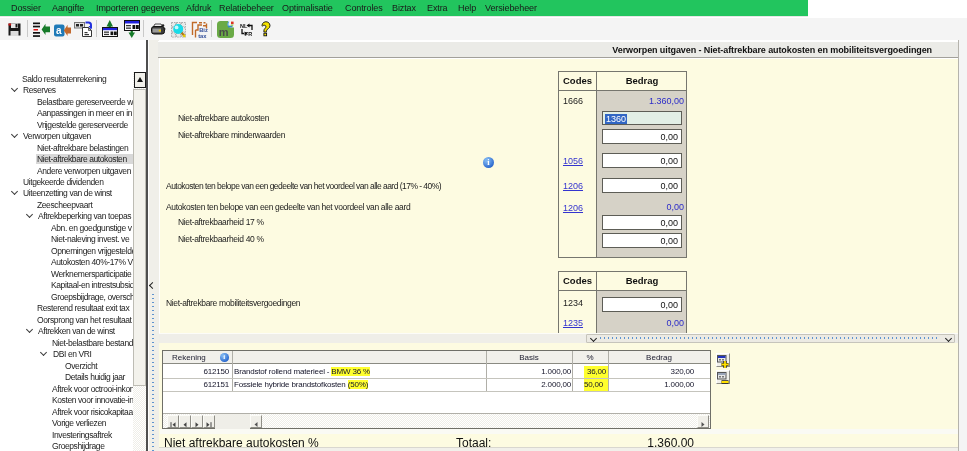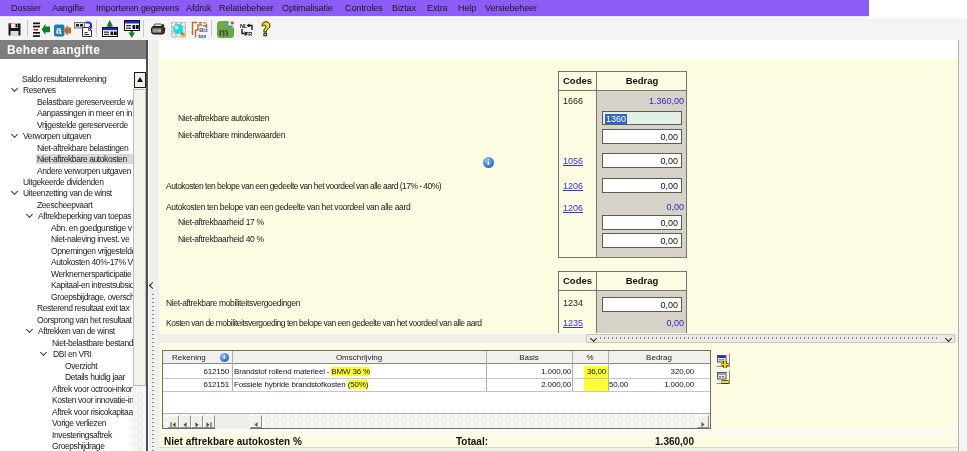--- a/index.html
+++ b/index.html
@@ -1,20 +1,20 @@
 <!DOCTYPE html>
 <html><head><meta charset="utf-8">
 <style>
 *{margin:0;padding:0;box-sizing:border-box}
 html,body{width:967px;height:451px;overflow:hidden;background:#fff;
 font-family:"Liberation Sans",sans-serif;-webkit-font-smoothing:antialiased}
 .ab{position:absolute}
 #page{position:relative;width:967px;height:451px}
 
-#menubar{left:0;top:0;width:869px;height:17px;background:#8b5cf6;border-bottom:1px solid #e6e6e6}
+#menubar{left:0;top:0;width:808px;height:17px;background:#22c55e;border-bottom:1px solid #e6e6e6}
 #menubar span{position:absolute;top:3px;font-size:9px;color:#1a1a1a;white-space:pre;letter-spacing:-0.1px}
 
 #toolbar{left:0;top:18px;width:967px;height:22px;background:#f4f4f4}
 .tsep{position:absolute;top:2px;width:1px;height:17px;background:#c9c9c9}
 
 #lhead{left:0;top:40px;width:146px;height:19px;background:#7d7d7d}
 #lhead div{position:absolute;left:7px;top:3px;color:#fff;font-weight:bold;font-size:12px;letter-spacing:.2px}
 
 #treebg{left:0;top:59px;width:146px;height:392px;background:#fff}
 #tree{left:0;top:0;width:147px;height:451px;overflow:hidden}
@@ -61,21 +61,21 @@
 #ghead{position:absolute;left:0;top:0;width:547px;height:13px;background:#f1f0eb;border-bottom:1px solid #8a8a82}
 .gh{position:absolute;top:2px;font-size:8px;color:#1b1b2e;text-align:center;white-space:pre}
 .gv{position:absolute;width:1px;background:#b0afa8}
 .gcell{position:absolute;font-size:8px;color:#15152a;white-space:pre;letter-spacing:-0.18px}
 .hl{background:#ffff2e}
 .grow{position:absolute;left:0;width:547px;height:1px;background:#c5c4bd}
 
 #gfoot{position:absolute;left:0;top:62px;width:547px;height:15px;background-image:conic-gradient(#fff 25%,#efeee8 0 50%,#fff 0 75%,#efeee8 0);background-size:2px 2px;border-top:1px solid #b0afa8}
 .nbtn{position:absolute;top:1px;width:12px;height:13px;background:#f0efe9;border:1px solid #8f8e87;border-top-color:#fcfcf8;border-left-color:#fcfcf8}
 
-.tot{position:absolute;font-size:10px;font-weight:bold;color:#111;white-space:pre}
+.tot{position:absolute;font-size:12px;font-weight:normal;color:#111;white-space:pre}
 
 .ar{position:absolute;width:14px;height:14px;background:#f1f0ea;border:1px solid #8f8e87;border-top-color:#fff;border-left-color:#fff}
 
 #rmar{left:958px;top:40px;width:9px;height:411px;background:#f4f4f4;border-left:1px solid #b5b3ac}
 #bstrip{left:159px;top:447px;width:799px;height:4px;background:#f1f0ea;border-top:1px solid #d9d7cf}
 </style></head>
 <body>
 <div id="page">
 
 <div class="ab" id="menubar">
@@ -206,23 +206,20 @@
         <path d="M9.5 0.5L6.5 2.5l3 2z" fill="#111"></path>
         <path d="M2 6v4.5h2" stroke="#111" stroke-width="1.3" fill="none"></path>
         <path d="M4.5 8.5l3 2l-3 2z" fill="#111"></path>
       </svg>
 <svg class="ab" style="left:259px;top:3px" width="14" height="16" viewBox="0 0 14 16">
         <path d="M3 4.5 a4 3.8 0 1 1 6.2 3.2 c-1.4 1-1.7 1.5-1.7 2.8 v0.5 h-2.6 v-1 c0-1.8 0.8-2.6 2-3.5 a1.8 1.7 0 1 0 -3.4 -1.2 z" fill="#f5e200" stroke="#111" stroke-width="0.9"></path>
         <rect x="4.9" y="12.2" width="2.7" height="2.6" fill="#f5e200" stroke="#111" stroke-width="0.9"></rect>
       </svg>
 </div>
 
-<div class="ab" id="lhead">
-      <div>Beheer aangifte</div>
-    </div>
 <div class="ab" id="treebg"></div>
 <div class="ab" id="tree">
 <div class="ti" style="left:22px;top:74px">Saldo resultatenrekening</div>
 <div class="chev" style="left:12px;top:86px"></div>
       <div class="ti" style="left:23px;top:85px">Reserves</div>
 <div class="ti" style="left:37px;top:97px">Belastbare gereserveerde w</div>
 <div class="ti" style="left:37px;top:108px">Aanpassingen in meer en in</div>
 <div class="ti" style="left:37px;top:120px">Vrijgestelde gereserveerde</div>
 <div class="chev" style="left:12px;top:132px"></div>
       <div class="ti" style="left:23px;top:131px">Verworpen uitgaven</div>
@@ -261,20 +258,23 @@
 <div class="ab" id="tsb"></div>
 <div class="ab" id="tsb-th"></div>
 <div class="ab" id="tsb-up">
       <div></div>
     </div>
 <div class="ab" id="treebrd"></div>
 <div class="ab" id="vsplit"></div>
 <div class="ab" id="vchev"></div>
 <div class="ab" id="vdots"></div>
 
+<div class="ab" id="mtitle">
+      <div>Verworpen uitgaven - Niet-aftrekbare autokosten en mobiliteitsvergoedingen</div>
+    </div>
 <div class="ab" id="form"></div>
 
 <div class="ab gry" style="left:596px;top:90px;width:90px;height:167px"></div>
 <div class="bl" style="left:558px;top:71px;width:129px;height:1px"></div>
 <div class="bl" style="left:558px;top:257px;width:129px;height:1px"></div>
 <div class="bl" style="left:558px;top:71px;width:1px;height:187px"></div>
 <div class="bl" style="left:686px;top:71px;width:1px;height:187px"></div>
 <div class="bl" style="left:596px;top:71px;width:1px;height:187px"></div>
 <div class="bl" style="left:558px;top:90px;width:129px;height:1px"></div>
 <div class="hdr" style="left:558px;top:75px;width:39px">Codes</div>
@@ -314,52 +314,50 @@
 <div class="val" style="left:600px;top:318px;width:84px">0,00</div>
 
 <div class="flb" style="left:178px;top:113px">Niet-aftrekbare autokosten</div>
 <div class="flb" style="left:178px;top:130px">Niet-aftrekbare minderwaarden</div>
 <div class="info" style="left:483px;top:157px">i</div>
 <div class="flb" style="left:166px;top:181px;letter-spacing:-0.53px">Autokosten ten belope van een gedeelte van het voordeel van alle aard (17% - 40%)</div>
 <div class="flb" style="left:166px;top:202px">Autokosten ten belope van een gedeelte van het voordeel van alle aard</div>
 <div class="flb" style="left:178px;top:217px">Niet-aftrekbaarheid 17 %</div>
 <div class="flb" style="left:178px;top:234px">Niet-aftrekbaarheid 40 %</div>
 <div class="flb" style="left:166px;top:298px">Niet-aftrekbare mobiliteitsvergoedingen</div>
-<div class="flb" style="left:166px;top:318px;letter-spacing:-0.5px">Kosten van de mobiliteitsvergoeding ten belope van een gedeelte van het voordeel van alle aard</div>
 <div class="ab" id="hsplit"></div>
 <div class="ab" id="hbar"></div>
 <div class="ab" id="hdots"></div>
 <div class="hchev" style="left:591px;top:336px"></div>
 <div class="hchev" style="left:946px;top:336px"></div>
 <div class="ab" id="bpanel"></div>
 <div class="ab" id="grid">
 <div id="ghead"></div>
 <div class="gv" style="left:69px;top:0;height:40px"></div>
 <div class="gv" style="left:323px;top:0;height:40px"></div>
 <div class="gv" style="left:409px;top:0;height:40px"></div>
 <div class="gv" style="left:445px;top:0;height:40px"></div>
 <div class="gh" style="left:9px">Rekening</div>
 <div class="info" style="left:57px;top:2px;width:8.5px;height:8.5px;line-height:8.5px;font-size:7px">i</div>
-<div class="gh" style="left:69px;width:254px">Omschrijving</div>
 <div class="gh" style="left:323px;width:86px">Basis</div>
 <div class="gh" style="left:409px;width:36px">%</div>
 <div class="gh" style="left:445px;width:102px">Bedrag</div>
 <div class="grow" style="top:27px"></div>
 <div class="grow" style="top:40px"></div>
 <div class="hl" style="position:absolute;left:421px;top:15px;width:24px;height:12px"></div>
 <div class="hl" style="position:absolute;left:421px;top:28px;width:24px;height:12px"></div>
 <div class="gcell" style="left:26px;top:16px;width:40px;text-align:right">612150</div>
 <div class="gcell" style="left:71px;top:16px">Brandstof rollend materieel - <span class="hl">BMW 36 %</span></div>
 <div class="gcell" style="left:348px;top:16px;width:60px;text-align:right">1.000,00</div>
 <div class="gcell" style="left:421px;top:16px;width:22px;text-align:right">36,00</div>
 <div class="gcell" style="left:471px;top:16px;width:60px;text-align:right">320,00</div>
 <div class="gcell" style="left:26px;top:29px;width:40px;text-align:right">612151</div>
 <div class="gcell" style="left:71px;top:29px">Fossiele hybride brandstofkosten <span class="hl">(50%)</span></div>
 <div class="gcell" style="left:348px;top:29px;width:60px;text-align:right">2.000,00</div>
-<div class="gcell" style="left:421px;top:29px;width:44px;text-align:right">50,00</div>
+<div class="gcell" style="left:421px;top:29px;width:22px;">50,00</div>
 <div class="gcell" style="left:471px;top:29px;width:60px;text-align:right">1.000,00</div>
 <div id="gfoot">
 <div style="position:absolute;left:52px;top:0;width:35px;height:15px;background:#efeee8"></div>
 <div class="nbtn" style="left:4px"><svg width="10" height="11" viewBox="0 0 10 11">
             <path d="M3 3.2v5" stroke="#444" stroke-width="1"></path>
             <path d="M7.5 3.2L4.5 5.7L7.5 8.2z" fill="#444"></path>
           </svg></div>
 <div class="nbtn" style="left:16px"><svg width="10" height="11" viewBox="0 0 10 11">
             <path d="M6.5 3.2L3.5 5.7L6.5 8.2z" fill="#444"></path>
           </svg></div>

